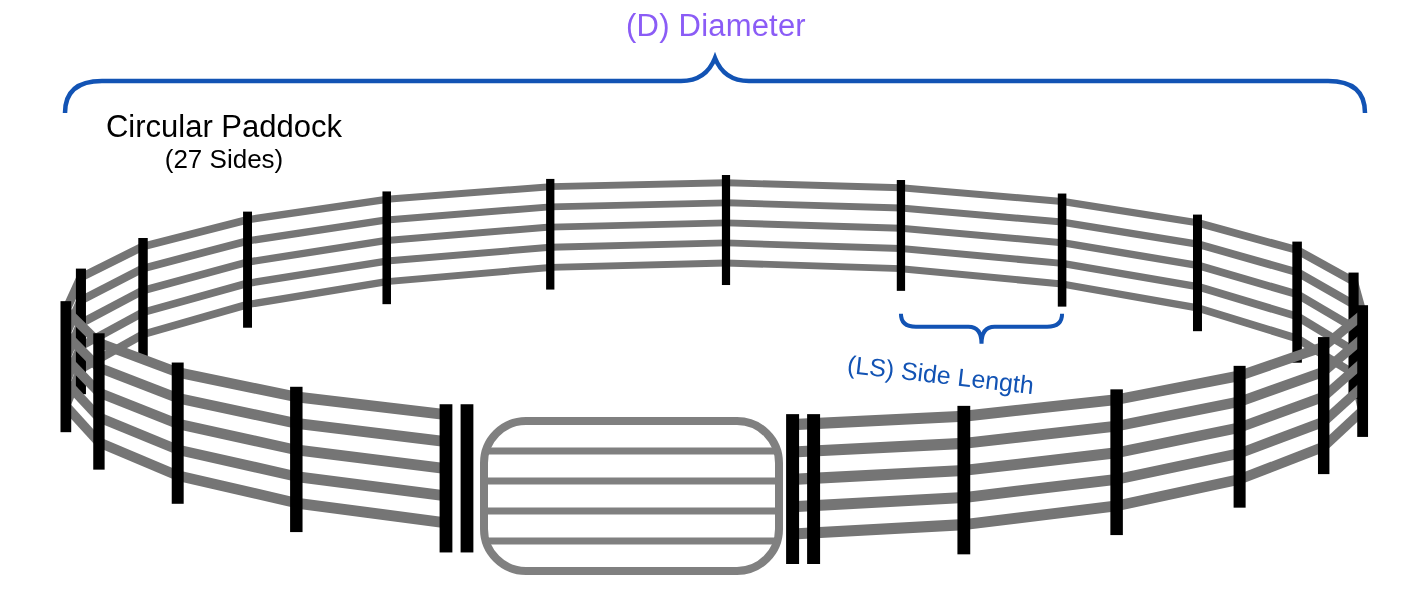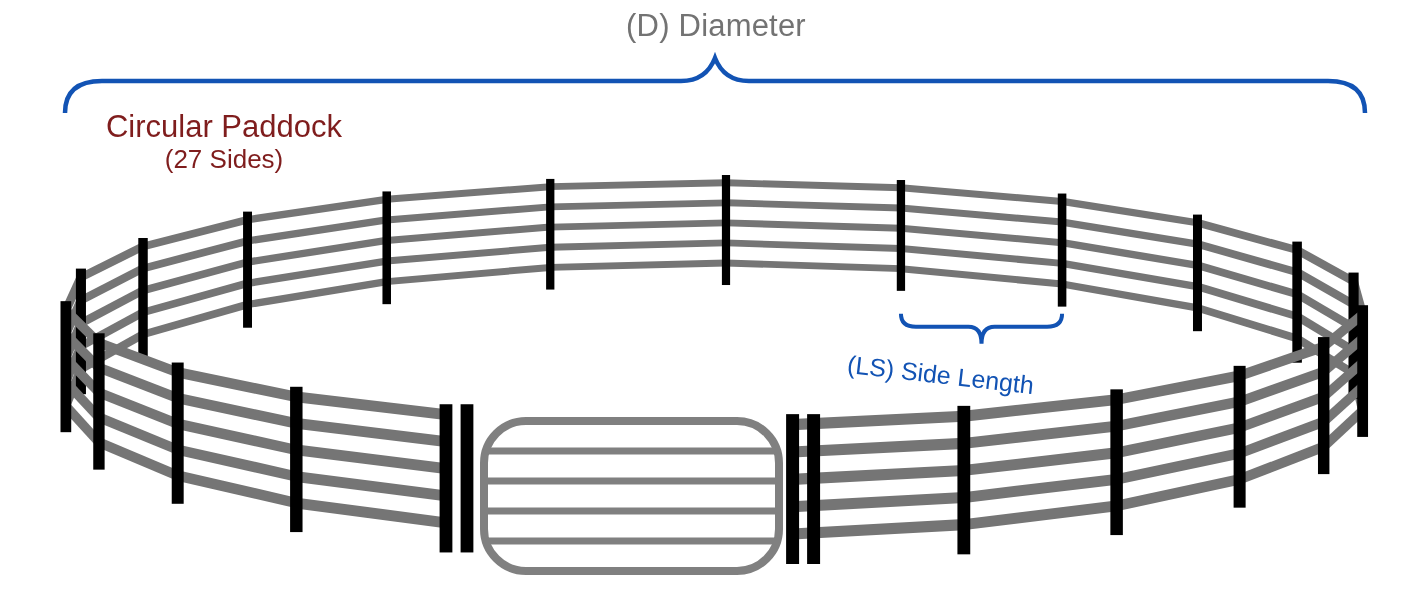--- a/index.html
+++ b/index.html
@@ -17,21 +17,21 @@
     left: 15px; right: 0; top: 8px;
     text-align: center;
     font-size: 31px;
     letter-spacing: 0.2px;
   }
   .paddock {
     position: absolute;
     left: 84px; top: 110px;
     width: 280px;
     text-align: center;
-    color: #7f1d1d;
+    color: #000000;
     line-height: 1.12;
   }
   .paddock .name { font-size: 31px; }
   .paddock .sides { font-size: 26px; }
   .lslabel {
     position: absolute;
     left: 849px; top: 350px;
     font-size: 25px;
     transform: rotate(6.5deg);
     transform-origin: left top;
@@ -173,19 +173,19 @@
       <rect x="1233.6011764230689" y="365.8511120055221" width="12.01702224011044" height="141.808518667587" fill="#000000"></rect>
       <rect x="290.0992827204229" y="386.7901862859261" width="12.435803725718522" height="145.29836438098766" fill="#000000"></rect>
       <rect x="1110.3704419353548" y="389.35385285180877" width="12.487077057036174" height="145.7256421419682" fill="#000000"></rect>
       <rect x="439.59277805813895" y="404.24037658144476" width="12.784807531628894" height="148.20672943024073" fill="#000000"></rect>
       <rect x="957.4238137146026" y="405.85880007223216" width="12.817176001444643" height="148.47646667870538" fill="#000000"></rect>
       <rect x="786.1046434916786" y="414.1418572365628" width="12.982837144731256" height="149.8569762060938" fill="#000000"></rect>
       <rect x="460.59277805813895" y="404.24037658144476" width="12.784807531628894" height="148.20672943024073" fill="#000000"></rect>
       <rect x="807.1046434916786" y="414.1418572365628" width="12.982837144731256" height="149.8569762060938" fill="#000000"></rect>
       <path d="M 65,113 Q 65,81 102,81 L 681,81 Q 706,81 715,58 Q 724,81 749,81 L 1328,81 Q 1365,81 1365,113" fill="none" stroke="#1253B4" stroke-width="4.5"></path>
     </svg>
-  <div class="title" style="color: #737373;">(D) Diameter</div>
+  <div class="title" style="color: #8b5cf6;">(D) Diameter</div>
   <div class="paddock">
     <div class="name">Circular Paddock</div>
     <div class="sides">(27 Sides)</div>
   </div>
   <div class="lslabel" style="color: rgb(18, 83, 180);">(LS) Side Length</div>
 </div>
 
 </body></html>

